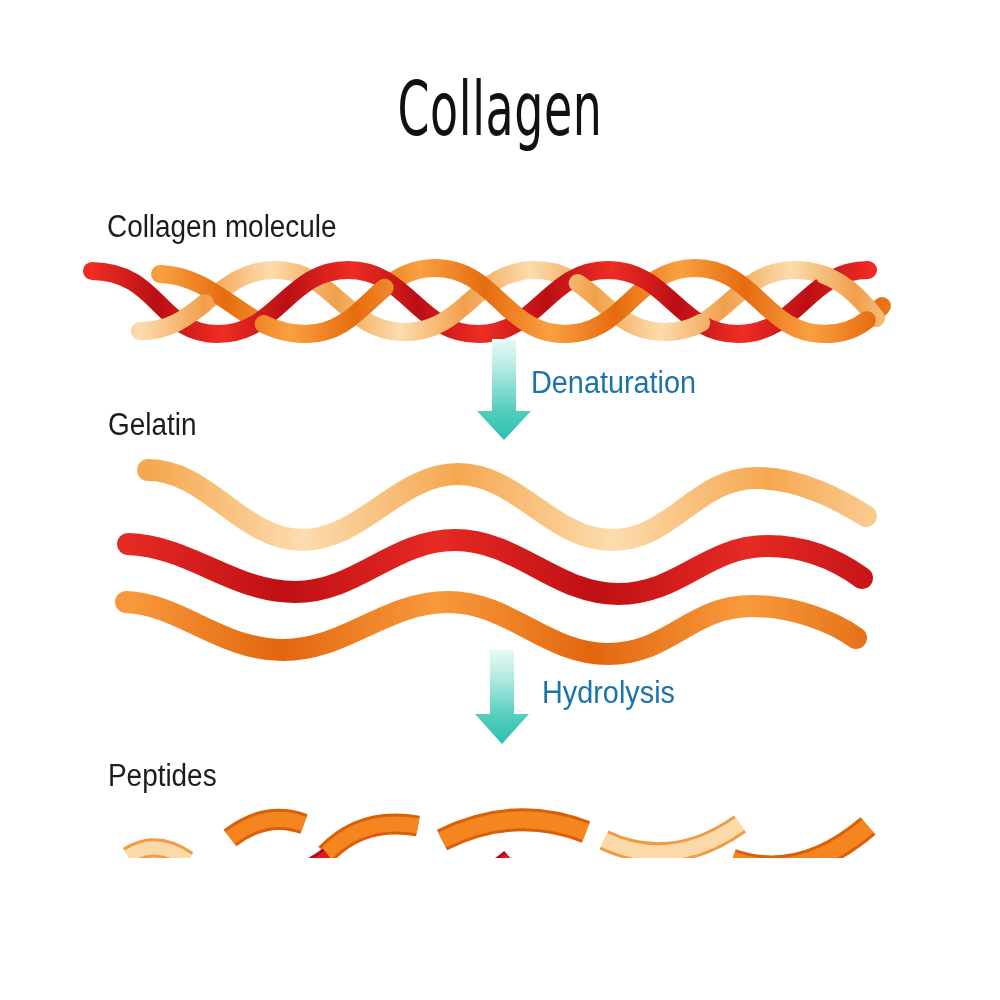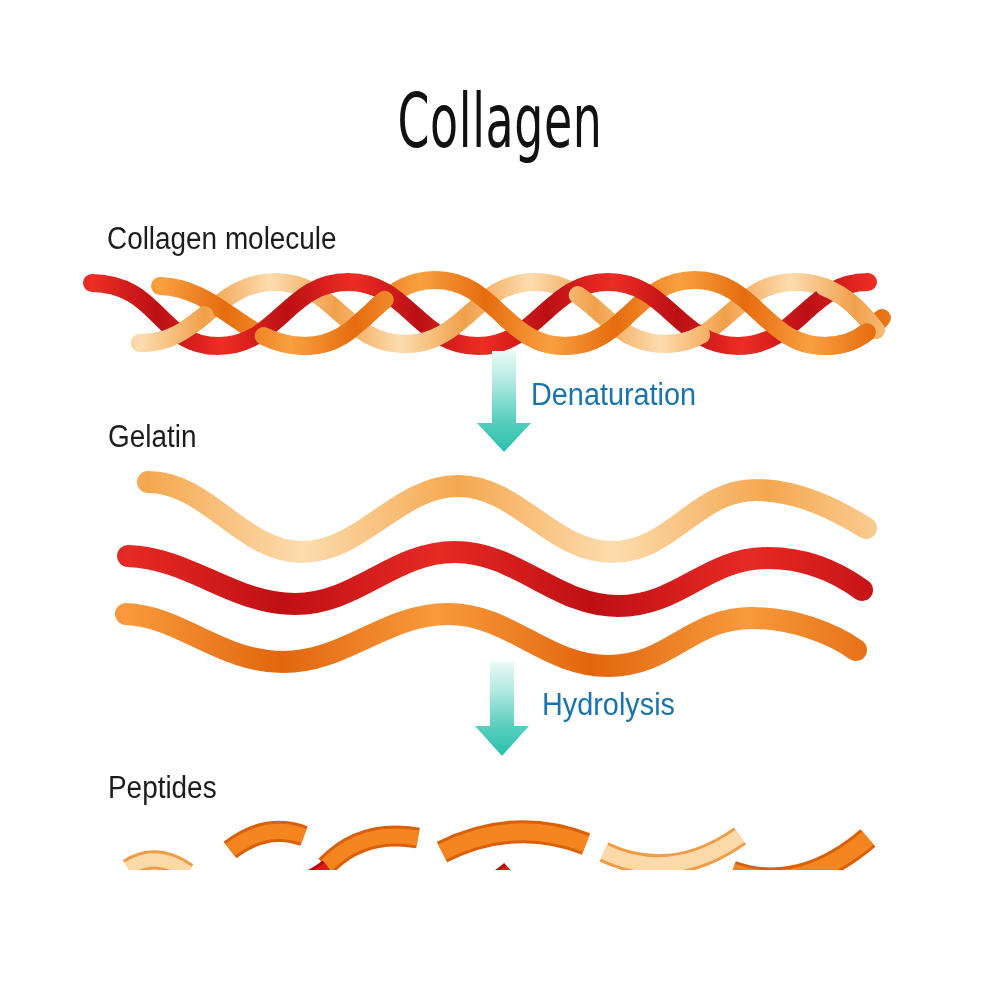--- a/index.html
+++ b/index.html
@@ -1,17 +1,17 @@
 <!DOCTYPE html>
 <html><head>
 <meta charset="utf-8">
 <style>
   html,body{margin:0;padding:0;}
   body{width:1000px;height:1000px;background:#ffffff;font-family:"Liberation Sans",sans-serif;}
-  .canvas{position:relative;width:1000px;height:858px;background:#ffffff;overflow:hidden;margin-top:12px;}
+  .canvas{position:relative;width:1000px;height:858px;background:#ffffff;overflow:hidden;}
   .art{position:absolute;left:0;top:0;width:1000px;height:1000px;}
   .txt{position:absolute;line-height:1;white-space:nowrap;}
   .title{left:0;right:0;top:72px;text-align:center;font-family:"DejaVu Sans",sans-serif;
          font-size:74px;color:#111111;transform:scaleX(0.62);transform-origin:50% 50%;
          letter-spacing:1px;}
   .stage-label{font-size:31px;color:#1c1c1c;transform:scaleX(0.9);transform-origin:0 0;}
   .process-label{font-size:31px;color:#1a74ab;transform:scaleX(0.93);transform-origin:0 0;}
   .lbl-collagen{left:107px;top:211px;}
   .lbl-gelatin{left:108px;top:409px;}
   .lbl-peptides{left:108px;top:760px;}

